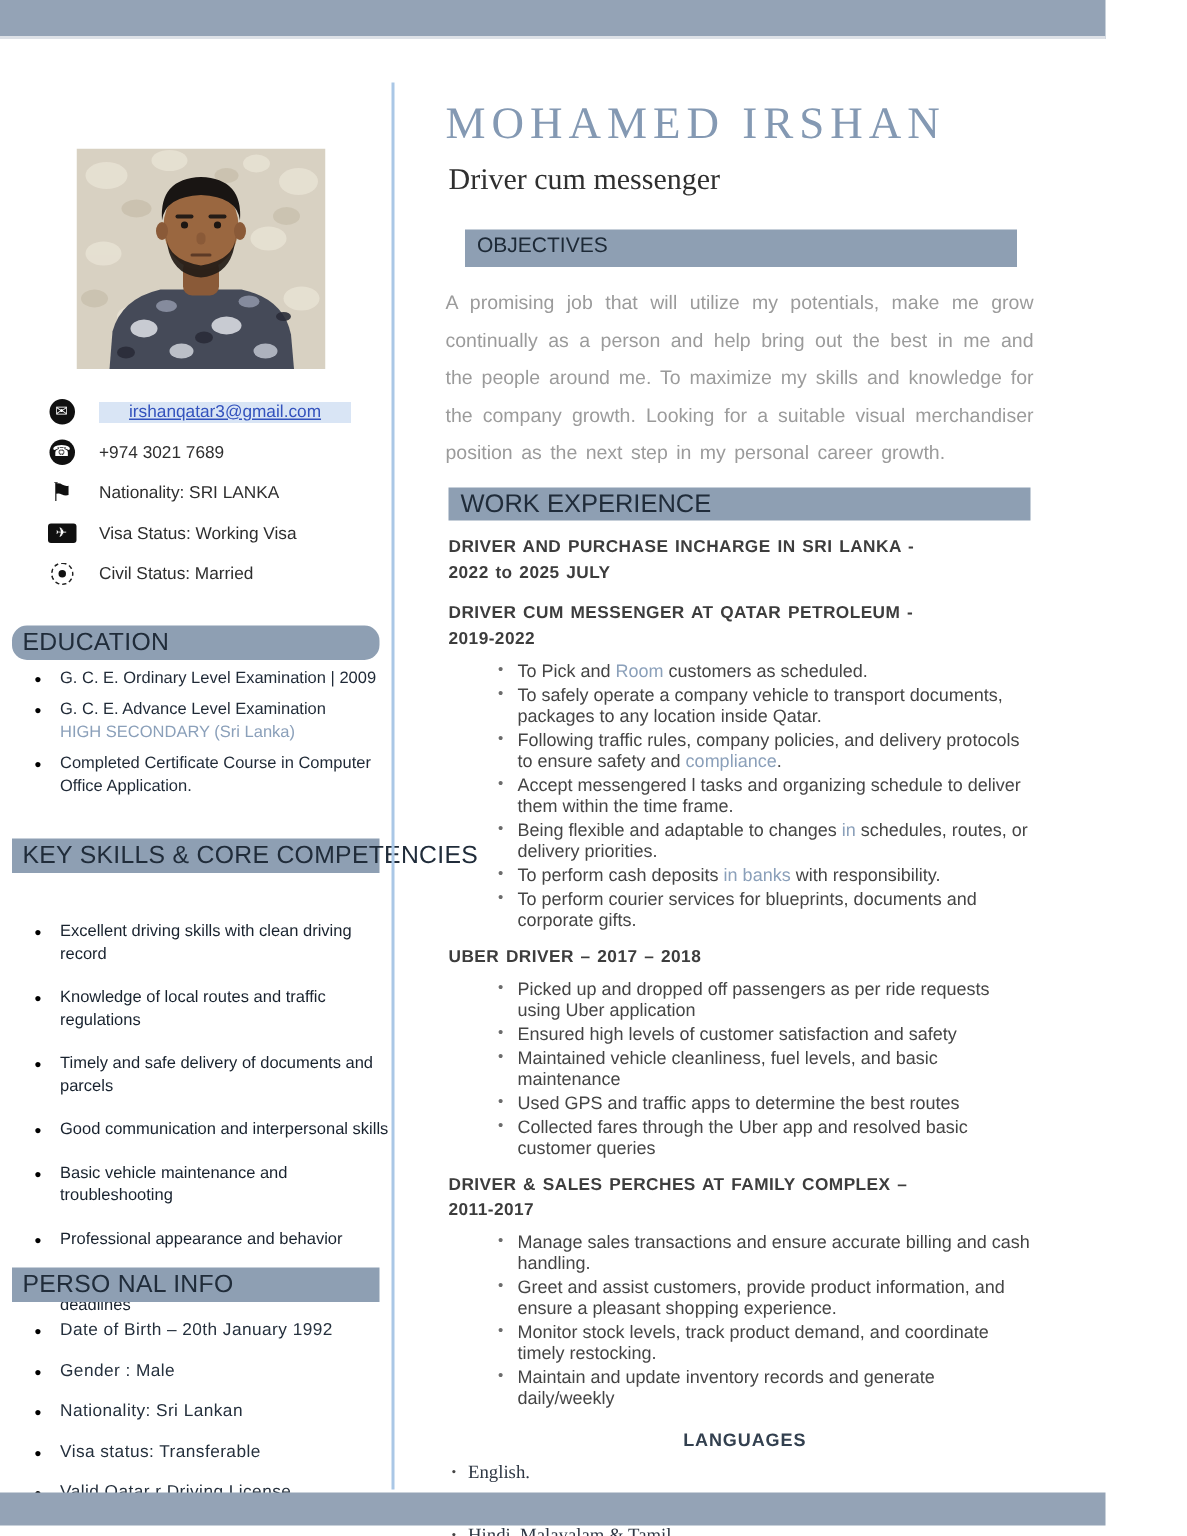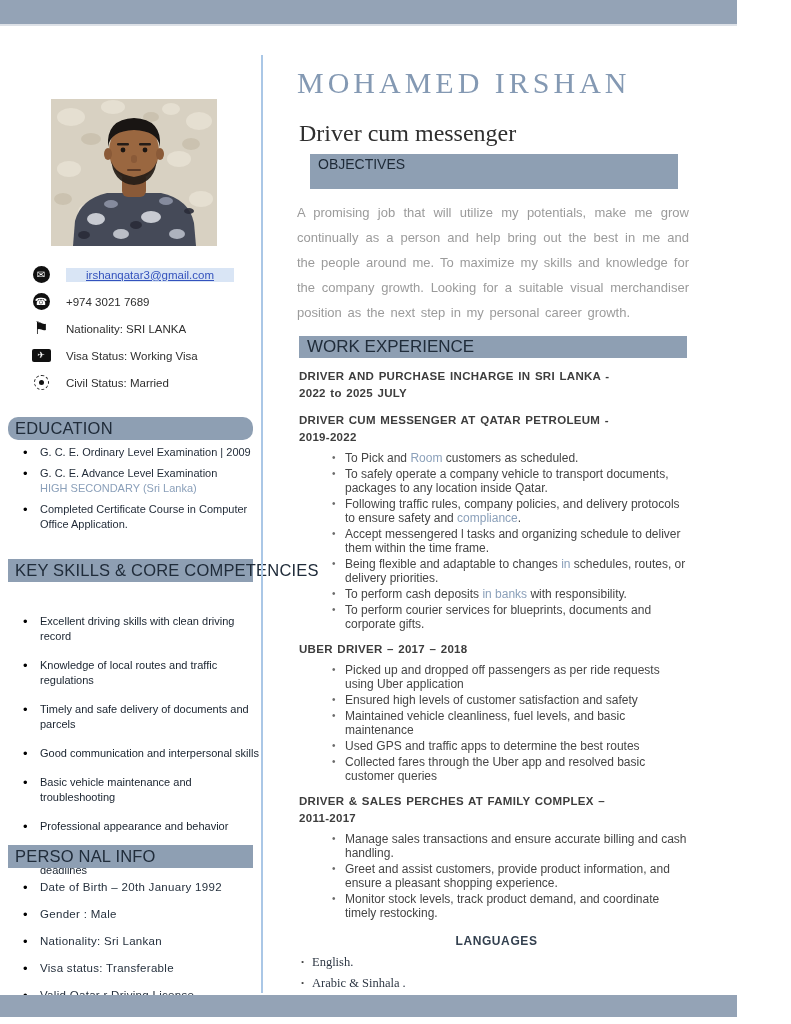--- a/index.html
+++ b/index.html
@@ -48,23 +48,23 @@
   .skills-list li{margin-bottom:14px;color:#18222e;}
   .personal-list{top:880px;}
   .personal-list li{margin-bottom:12px;color:#25303d;font-size:11.5px;letter-spacing:.3px;}
   .w-muted{color:var(--mblue);}
   .w-blue{color:var(--mblue);}
 
   
   .main{position:absolute;left:297px;top:66px;width:392px;}
   .name{margin:0;font-family:"Liberation Serif",serif;font-weight:normal;font-size:30px;
         letter-spacing:4px;color:var(--name);white-space:nowrap;}
-  .job-heading{margin:20px 0 0 2px;font-family:"Liberation Serif",serif;font-weight:normal;
-        font-size:24px;color:#2f2f2f;}
-  .obj-head{margin:7px 0 0 13px;width:368px;height:35px;background:var(--sectionbar);
+  .job-heading{margin:9px 0 0 2px;font-family:"Liberation Serif",serif;font-weight:normal;
+        font-size:20px;color:#2f2f2f;}
+  .obj-head{margin:21px 0 0 13px;width:368px;height:25px;background:var(--sectionbar);
         color:#1d2936;font-size:14px;line-height:21px;padding-left:8px;box-sizing:border-box;}
   .obj-text{margin:11px 0 0 0;font-size:13px;line-height:25px;color:var(--gray);
         text-align:justify;word-spacing:2px;}
   .we-head{margin:11px 0 0 2px;width:388px;height:22px;background:var(--sectionbar);
         color:var(--navy);font-size:17px;line-height:22px;padding-left:8px;box-sizing:border-box;}
   .jobs{margin-top:7px;}
   .job{margin-top:10px;}
   .job-title{margin-left:2px;font-size:11.5px;font-weight:bold;color:#3d3d3d;
         line-height:17px;letter-spacing:.3px;word-spacing:1px;}
   .job-bullets{list-style:none;margin:5px 0 0 0;padding:0 0 0 48px;}
@@ -233,20 +233,21 @@
             <li><span>Used GPS and traffic apps to determine the best routes</span></li>
             <li><span>Collected fares through the Uber app and resolved basic customer queries</span></li>
           </ul>
         </div>
         <div class="job">
           <div class="job-title"><span>DRIVER &amp; SALES PERCHES AT FAMILY COMPLEX –</span><br><span>2011-2017</span></div>
           <ul class="job-bullets">
             <li><span>Manage sales transactions and ensure accurate billing and cash handling.</span></li>
             <li><span>Greet and assist customers, provide product information, and ensure a pleasant shopping experience.</span></li>
             <li><span>Monitor stock levels, track product demand, and coordinate timely restocking.</span></li>
+            <li><span>Maintain and update inventory records and generate daily/weekly</span></li>
           </ul>
         </div>
       </div>
 
     <div class="lang-head">LANGUAGES</div>
     <ul class="lang-list">
         <li><span>English.</span></li>
         <li><span>Arabic &amp; Sinhala .</span></li>
         <li><span>Hindi, Malayalam &amp; Tamil.</span></li>
       </ul>

